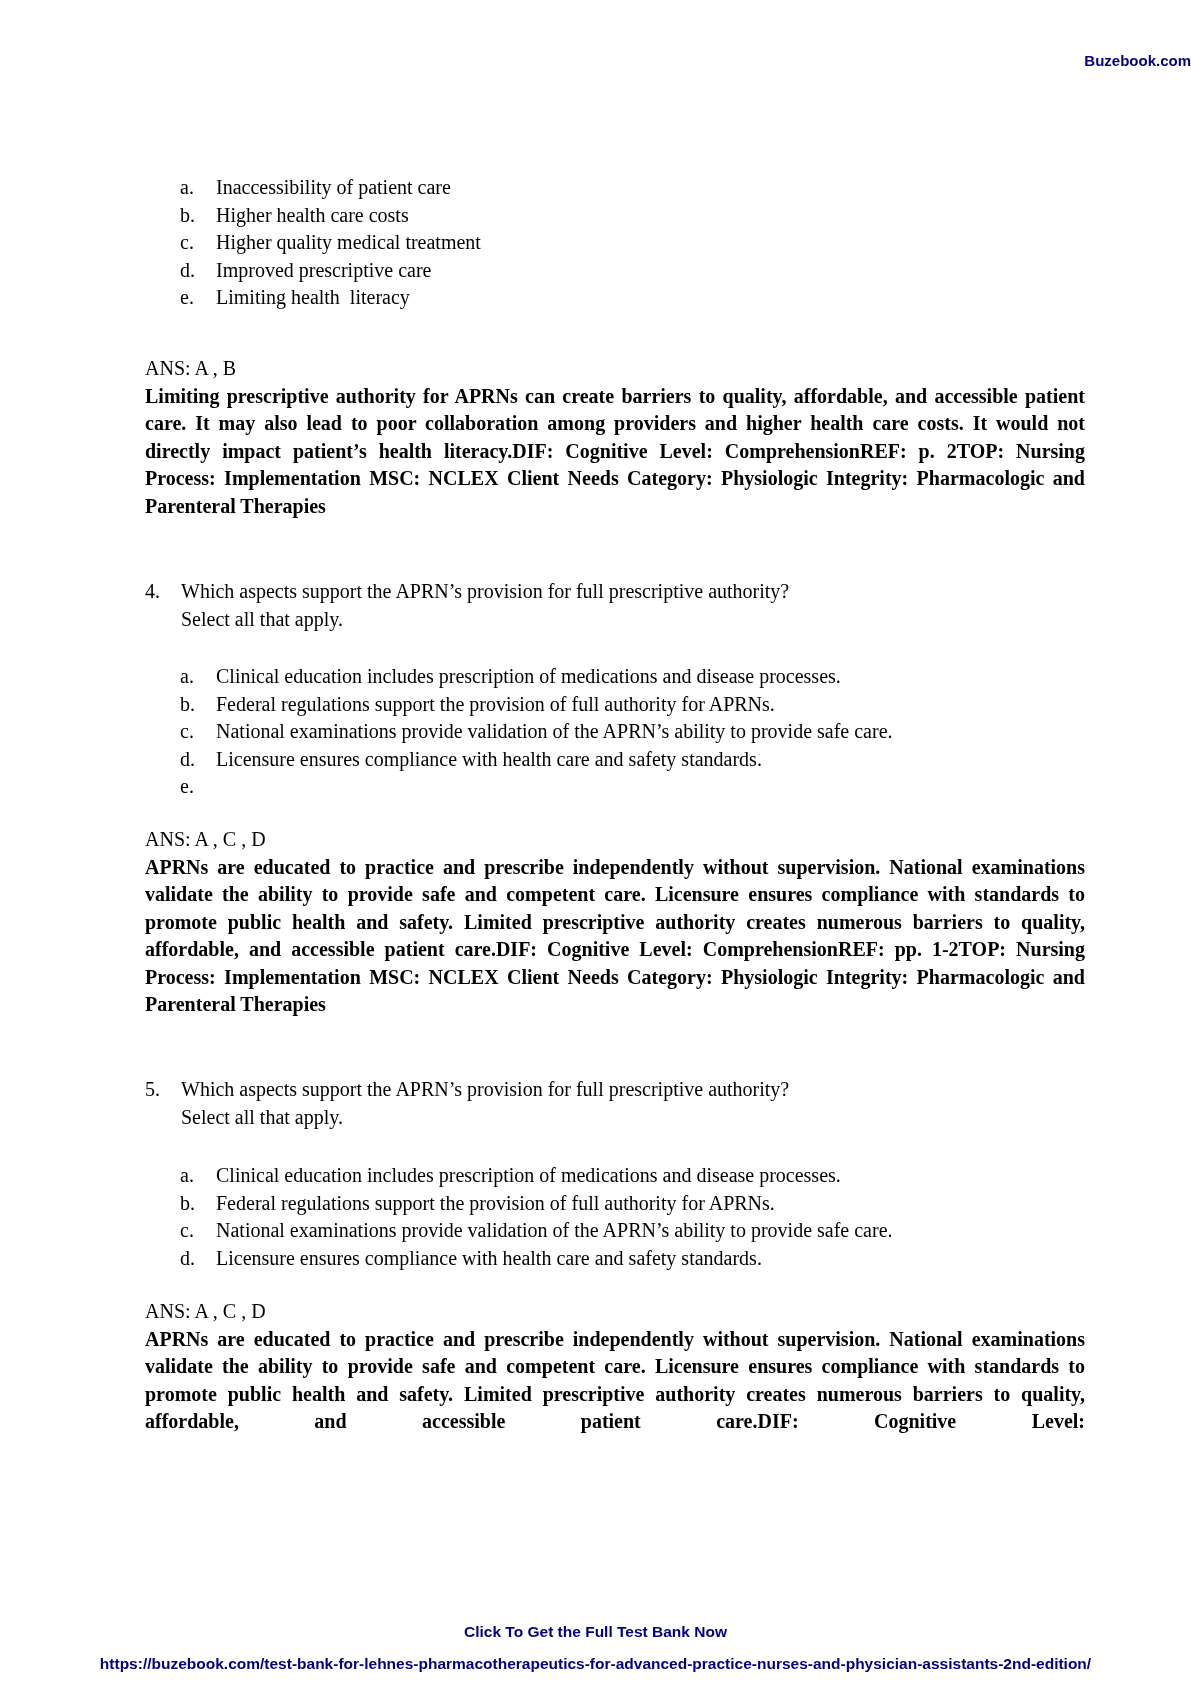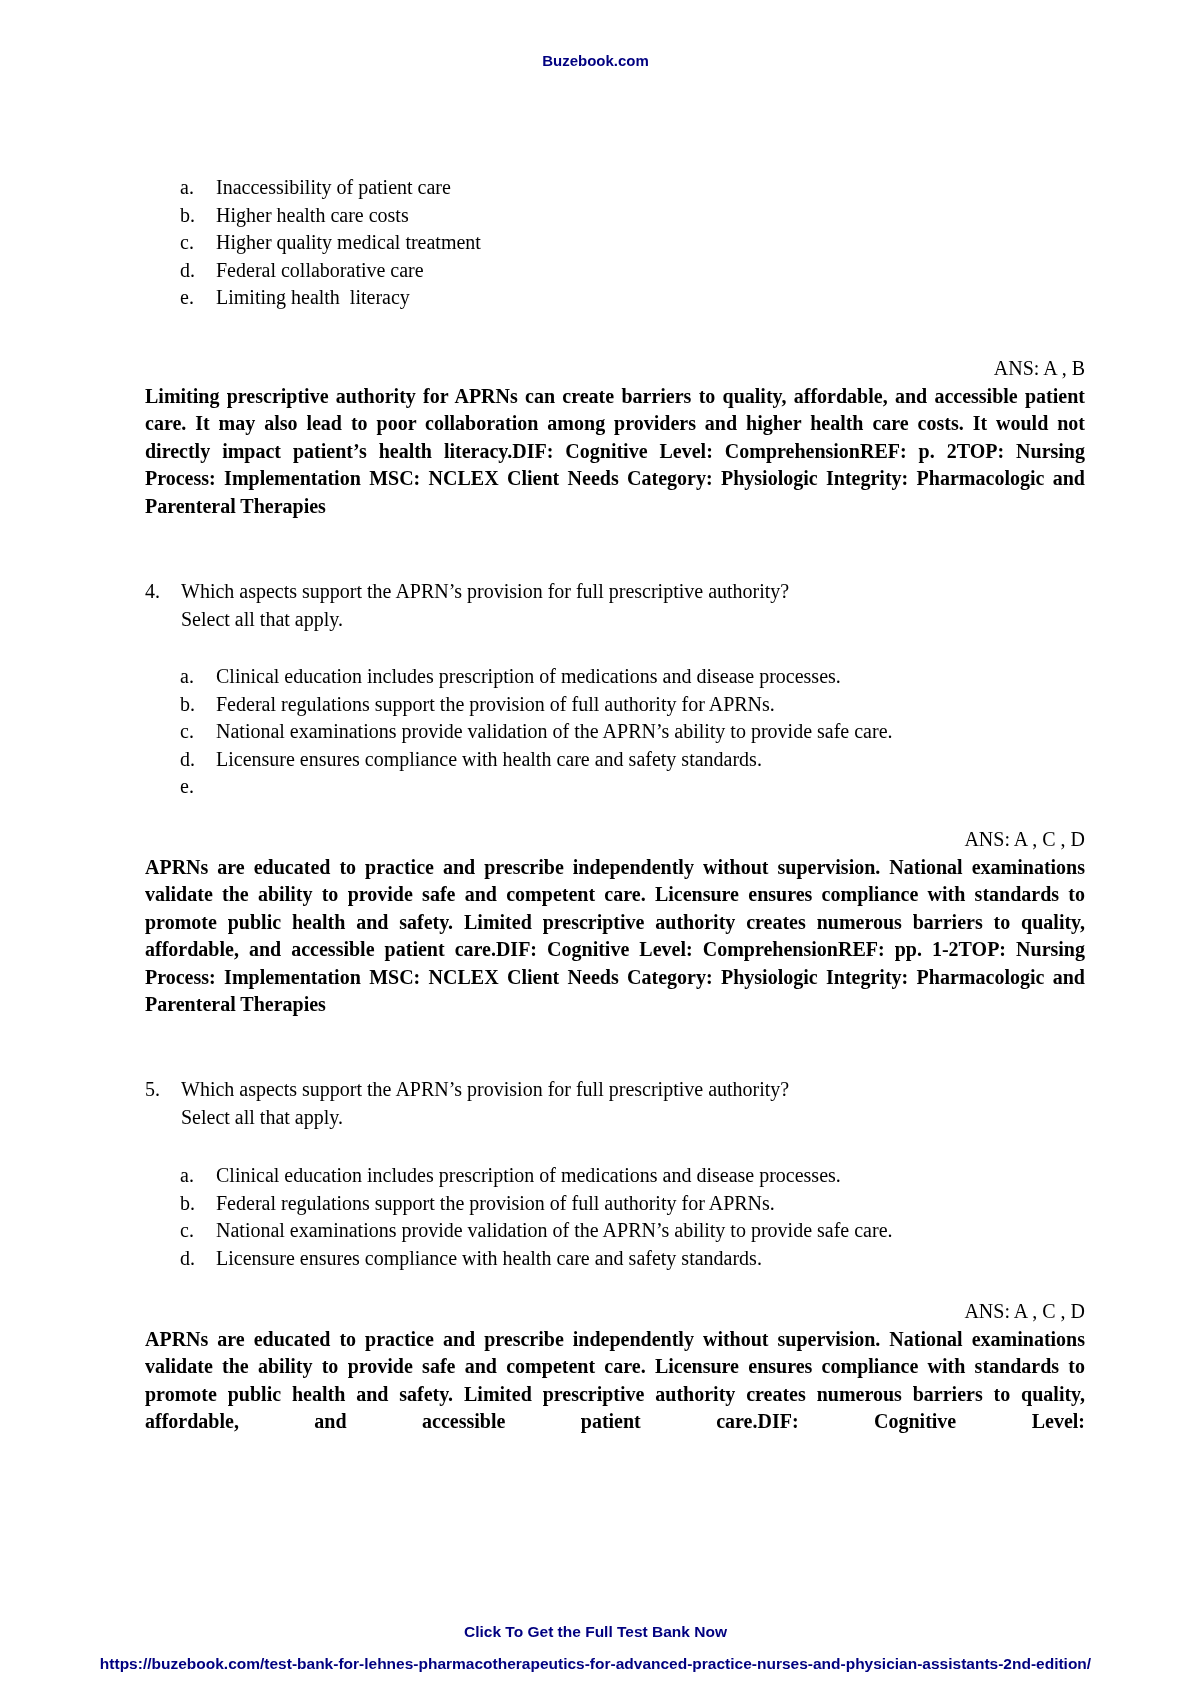--- a/index.html
+++ b/index.html
@@ -1,29 +1,29 @@
 <!DOCTYPE html>
 <html><head>
   <meta charset="utf-8">
   <style>
     html, body { margin: 0; padding: 0; background: #ffffff; }
     body {
       width: 1191px; height: 1684px; position: relative; overflow: hidden;
       font-family: "Liberation Serif", serif; color: #000000;
     }
     .header-link {
-      position: absolute; top: 52px; left: 0; width: 1191px; text-align: center;
+      position: absolute; top: 52px; left: 0; width: 1191px; text-align: right;
       font-family: "Liberation Sans", sans-serif; font-weight: bold; font-size: 15px;
       color: #000080; text-decoration: none;
     }
     .block { position: absolute; left: 145px; width: 940px; font-size: 20px; line-height: 27.5px; }
     .options { position: absolute; left: 180px; font-size: 20px; line-height: 27.5px; }
     .opt { display: flex; }
     .opt .letter { width: 36px; display: inline-block; }
-    .ans { font-size: 20px; line-height: 27.5px; text-align: right; }
+    .ans { font-size: 20px; line-height: 27.5px; }
     .explain { text-align: justify; font-weight: bold; }
     .question { display: flex; }
     .question .num { width: 36px; display: inline-block; }
     .footer {
       position: absolute; left: 0; width: 1191px; text-align: center;
       font-family: "Liberation Sans", sans-serif; font-weight: bold; font-size: 15.5px;
       color: #000080; text-decoration: none; display: block;
     }
   </style>
 </head>
@@ -39,21 +39,21 @@
   <div class="opt">
       <span class="letter">b.</span>
       <span>Higher health care costs</span>
     </div>
   <div class="opt">
       <span class="letter">c.</span>
       <span>Higher quality medical treatment</span>
     </div>
   <div class="opt">
       <span class="letter">d.</span>
-      <span>Federal collaborative care</span>
+      <span>Improved prescriptive care</span>
     </div>
   <div class="opt">
       <span class="letter">e.</span>
       <span style="white-space:pre;">Limiting health  literacy</span>
     </div>
 </div>
 
 <div class="block" style="top:355px;">
   <div class="ans">ANS: A , B</div>
   <div class="explain">Limiting prescriptive authority for APRNs can create barriers to quality, affordable, and accessible patient care. It may also lead to poor collaboration among providers and higher health care costs. It would not directly impact patient’s health literacy.DIF: Cognitive Level: ComprehensionREF: p. 2TOP: Nursing Process: Implementation MSC: NCLEX Client Needs Category: Physiologic Integrity: Pharmacologic and Parenteral Therapies</div>

